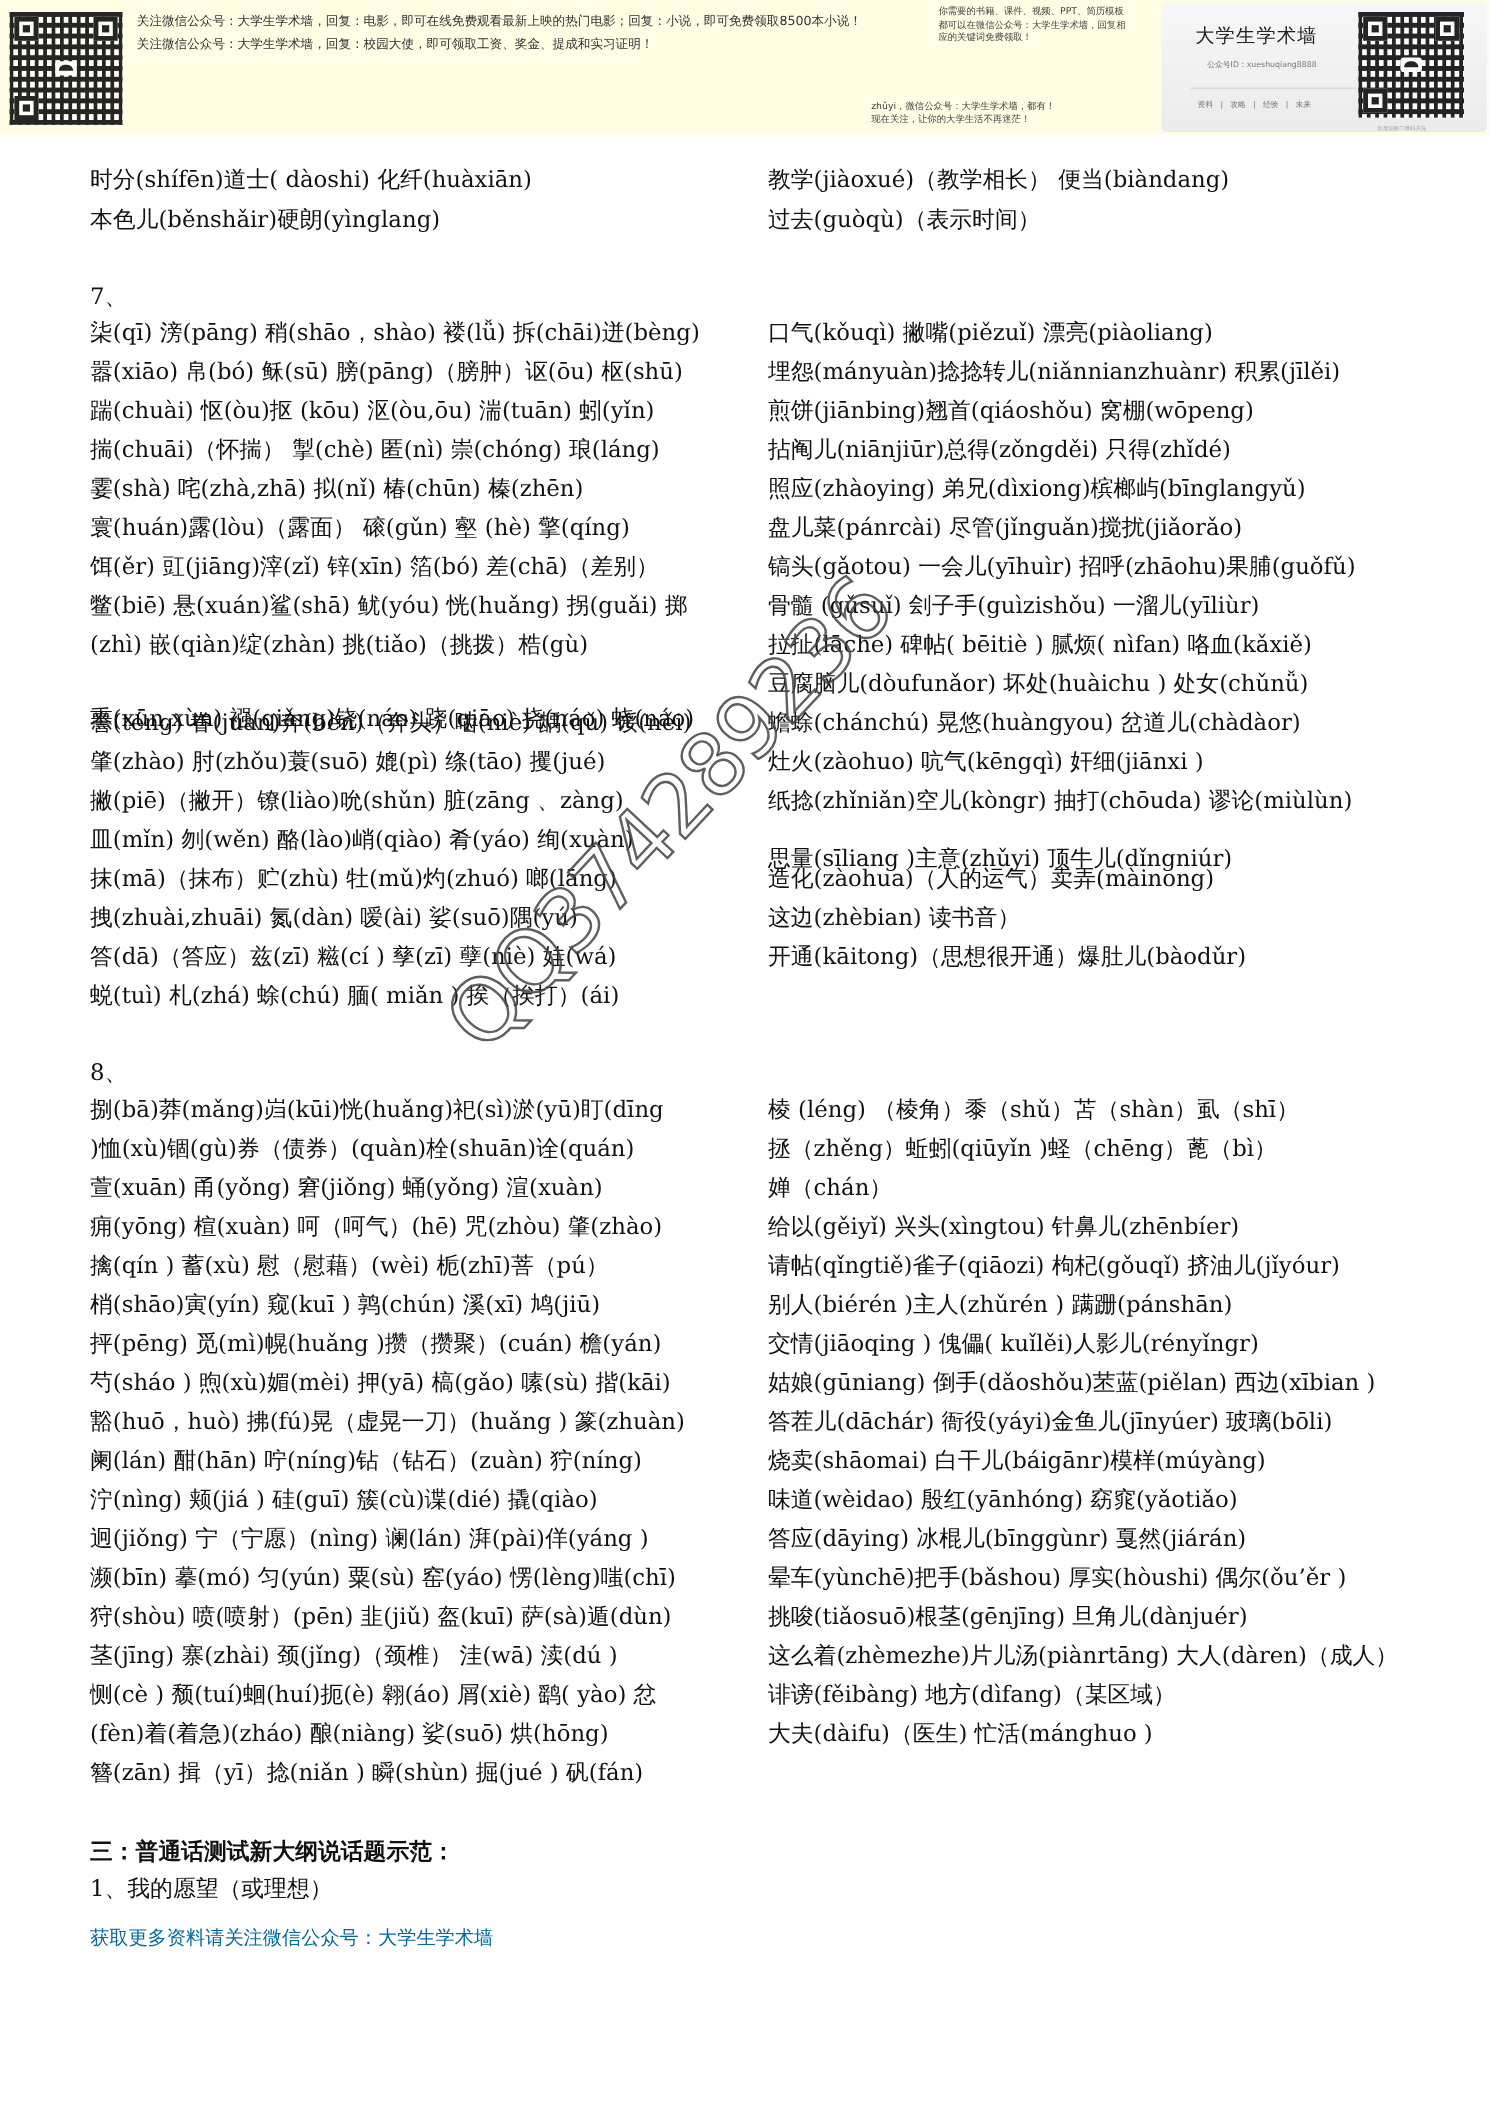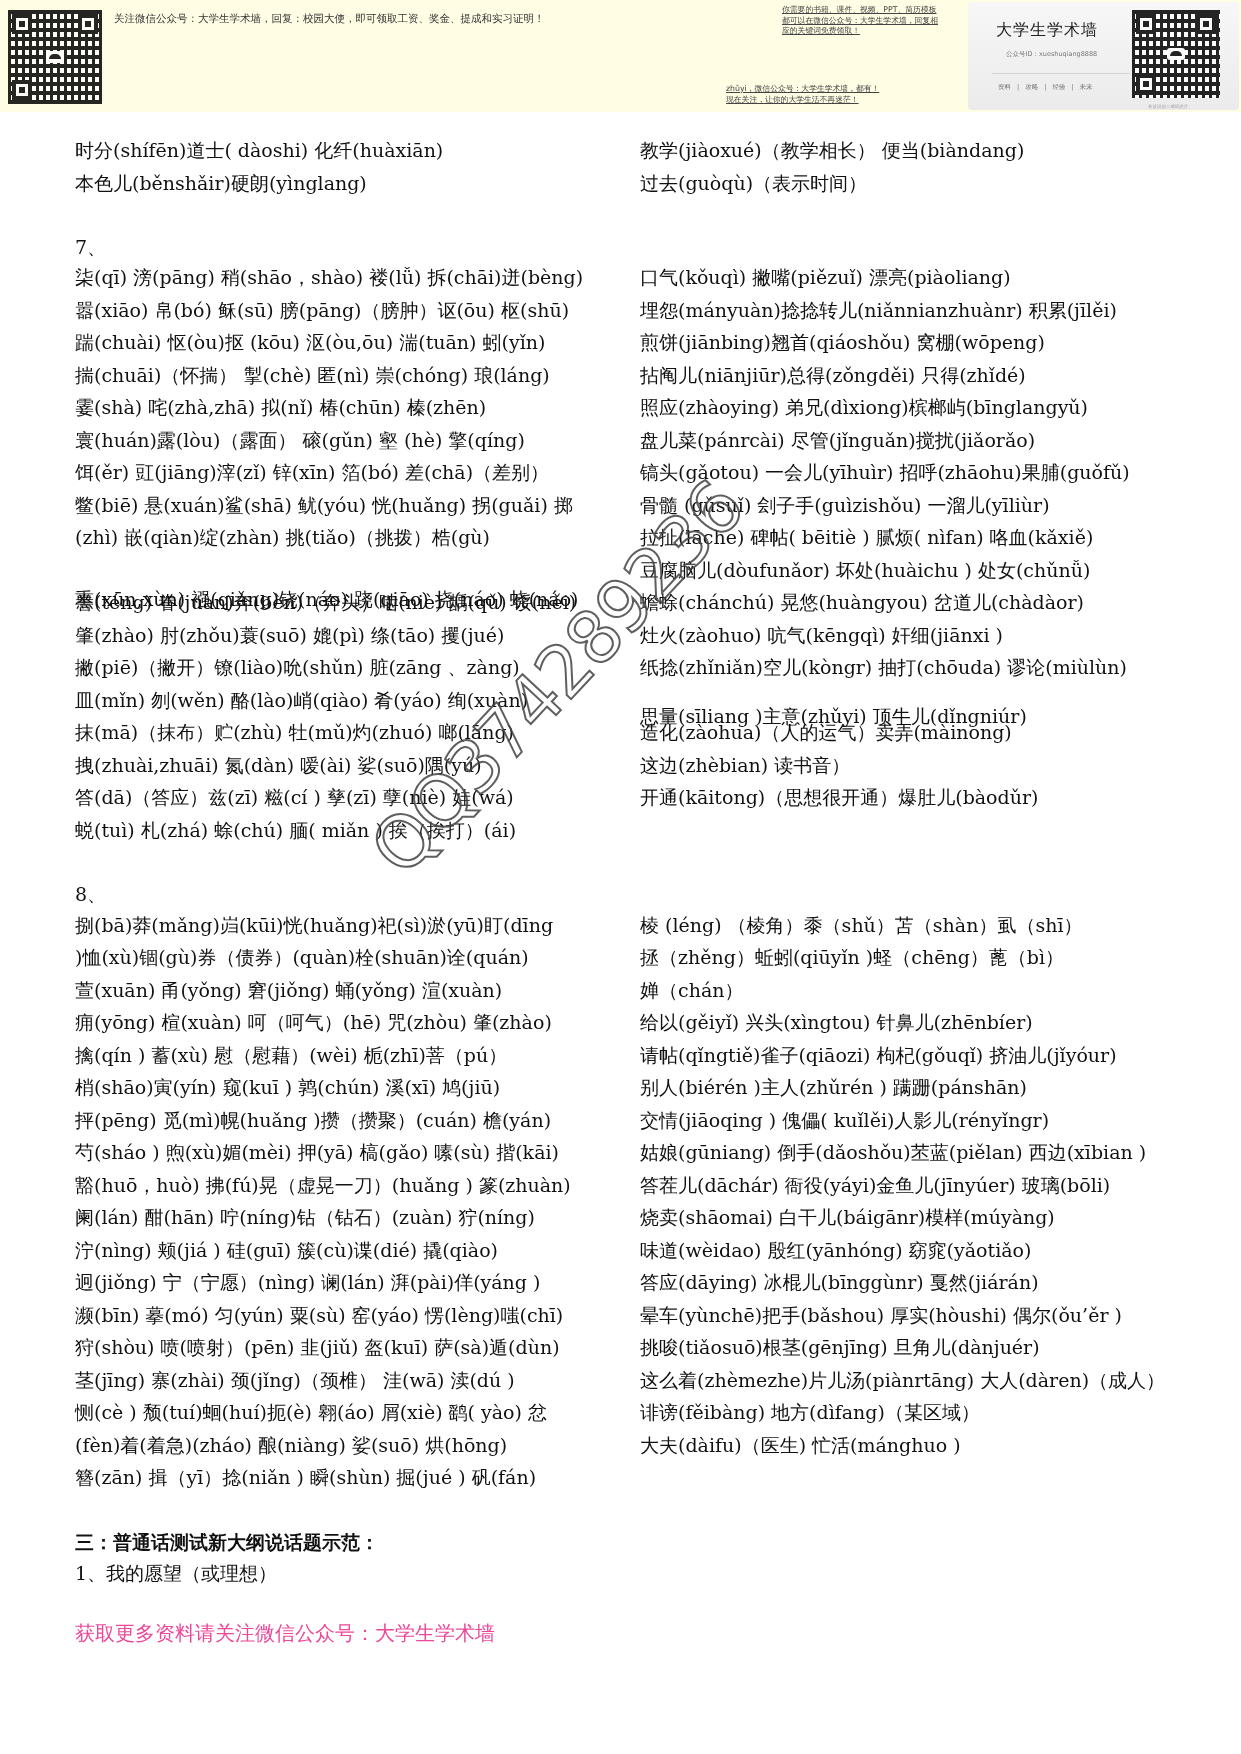--- a/index.html
+++ b/index.html
@@ -37,21 +37,21 @@
   }
   .qr-left { left: 8px; top: 10px; width: 94px; height: 94px; }
   .banner-lines {
     position: absolute; left: 114px; top: 9px; width: 680px;
     font-family: "DejaVu Sans", "Liberation Sans", sans-serif;
     font-size: 10.5px; color: #333; line-height: 19.2px;
   }
   .banner-lines div { white-space: nowrap; }
   .banner-note {
     position: absolute; font-family: "DejaVu Sans", "Liberation Sans", sans-serif;
-    font-size: 7.8px; color: #444; line-height: 10.5px; white-space: nowrap; text-decoration: underline;
+    font-size: 7.8px; color: #444; line-height: 10.5px; white-space: nowrap;
   }
   .note-top { left: 782px; top: 5px; }
   .note-bottom { left: 726px; top: 84px; }
   .card {
     position: absolute; left: 968px; top: 2px; width: 271px; height: 108px;
     background: linear-gradient(#f7f7f7, #ebebeb); border-radius: 4px;
   }
   .card-title {
     position: absolute; left: 28px; top: 18px; font-family: "DejaVu Sans", "Liberation Sans", sans-serif;
     font-size: 16px; color: #222; letter-spacing: 1px; white-space: nowrap;
@@ -78,21 +78,21 @@
   .col-left { left: 75px; }
   .col-right { left: 640px; }
   .line {
     position: absolute; white-space: nowrap; font-size: 19px; line-height: 24px; color: #111;
   }
   .section-title {
     position: absolute; left: 75px; white-space: nowrap; font-size: 19px; font-weight: bold;
     font-family: "DejaVu Sans", "Liberation Sans", sans-serif;
   }
   .plain { position: absolute; left: 75px; white-space: nowrap; font-size: 19px; }
-  .footer-note { position: absolute; left: 75px; white-space: nowrap; font-size: 20px; color: #ec4899; margin-top: 15px; }
+  .footer-note { position: absolute; left: 75px; white-space: nowrap; font-size: 16px; color: #0369a1; }
 
   
   .watermark {
     position: absolute; left: 385px; top: 820px; font-family: "DejaVu Sans", "Liberation Sans", sans-serif;
     font-size: 72px; color: transparent; -webkit-text-stroke: 2px #444;
     transform: rotate(-47deg); transform-origin: left center; white-space: nowrap; letter-spacing: -2px;
     opacity: 0.85; pointer-events: none;
   }
 </style>
 </head>
@@ -100,20 +100,21 @@
 
 <div class="banner">
   <div class="qr qr-left">
     <div class="finder" style="left:4px;top:4px"></div>
     <div class="finder" style="right:4px;top:4px"></div>
     <div class="finder" style="left:4px;bottom:4px"></div>
     <div class="cap"></div>
   </div>
 
   <div class="banner-lines">
+    <div>关注微信公众号：大学生学术墙，回复：电影，即可在线免费观看最新上映的热门电影；回复：小说，即可免费领取8500本小说！</div>
     <div>关注微信公众号：大学生学术墙，回复：校园大使，即可领取工资、奖金、提成和实习证明！</div>
   </div>
 
   <div class="banner-note note-top">
     <div>你需要的书籍、课件、视频、PPT、简历模板</div>
     <div>都可以在微信公众号：大学生学术墙，回复相</div>
     <div>应的关键词免费领取！</div>
   </div>
   <div class="banner-note note-bottom">
     <div>zhǔyi，微信公众号：大学生学术墙，都有！</div>

